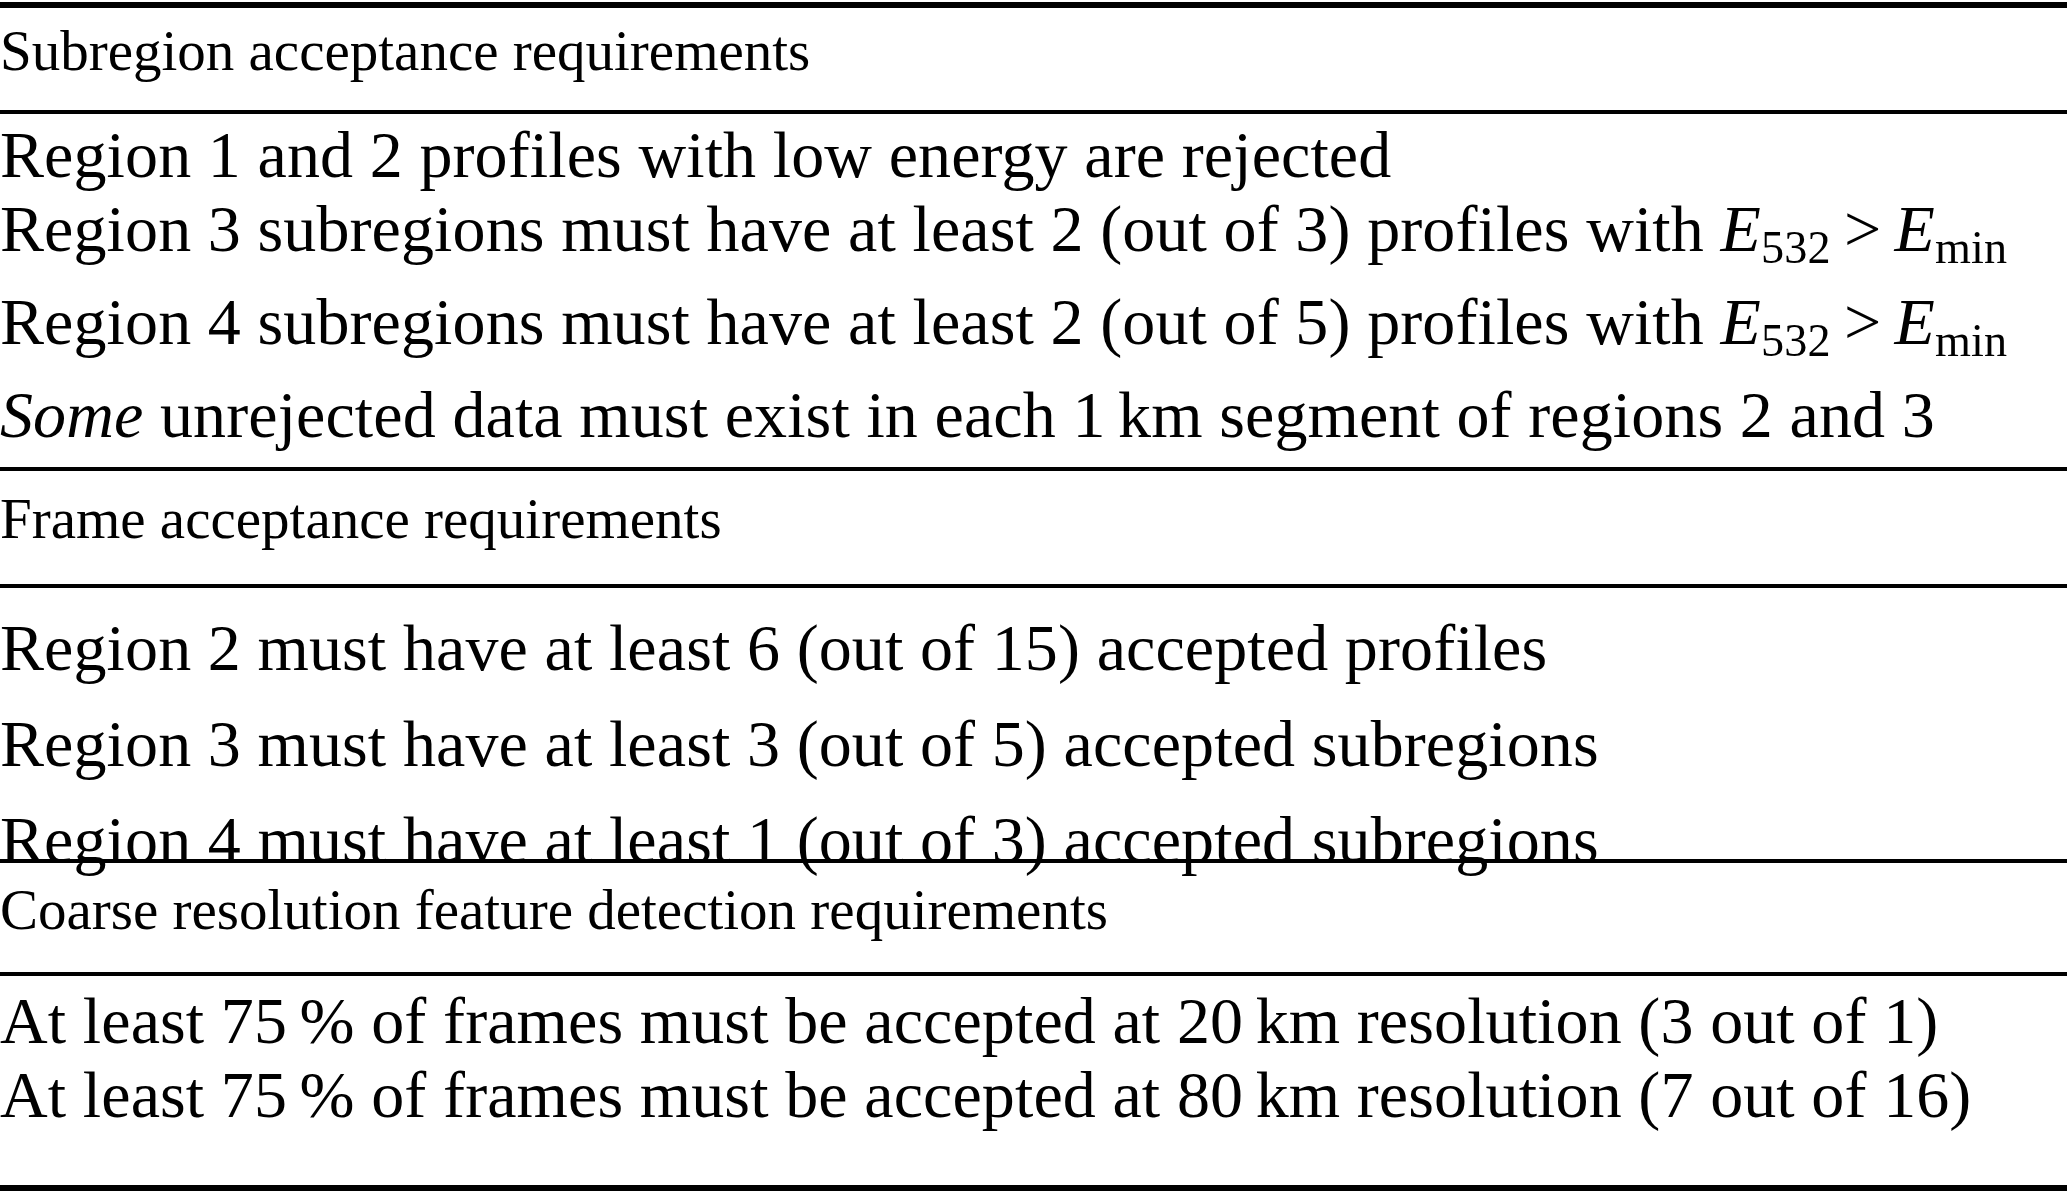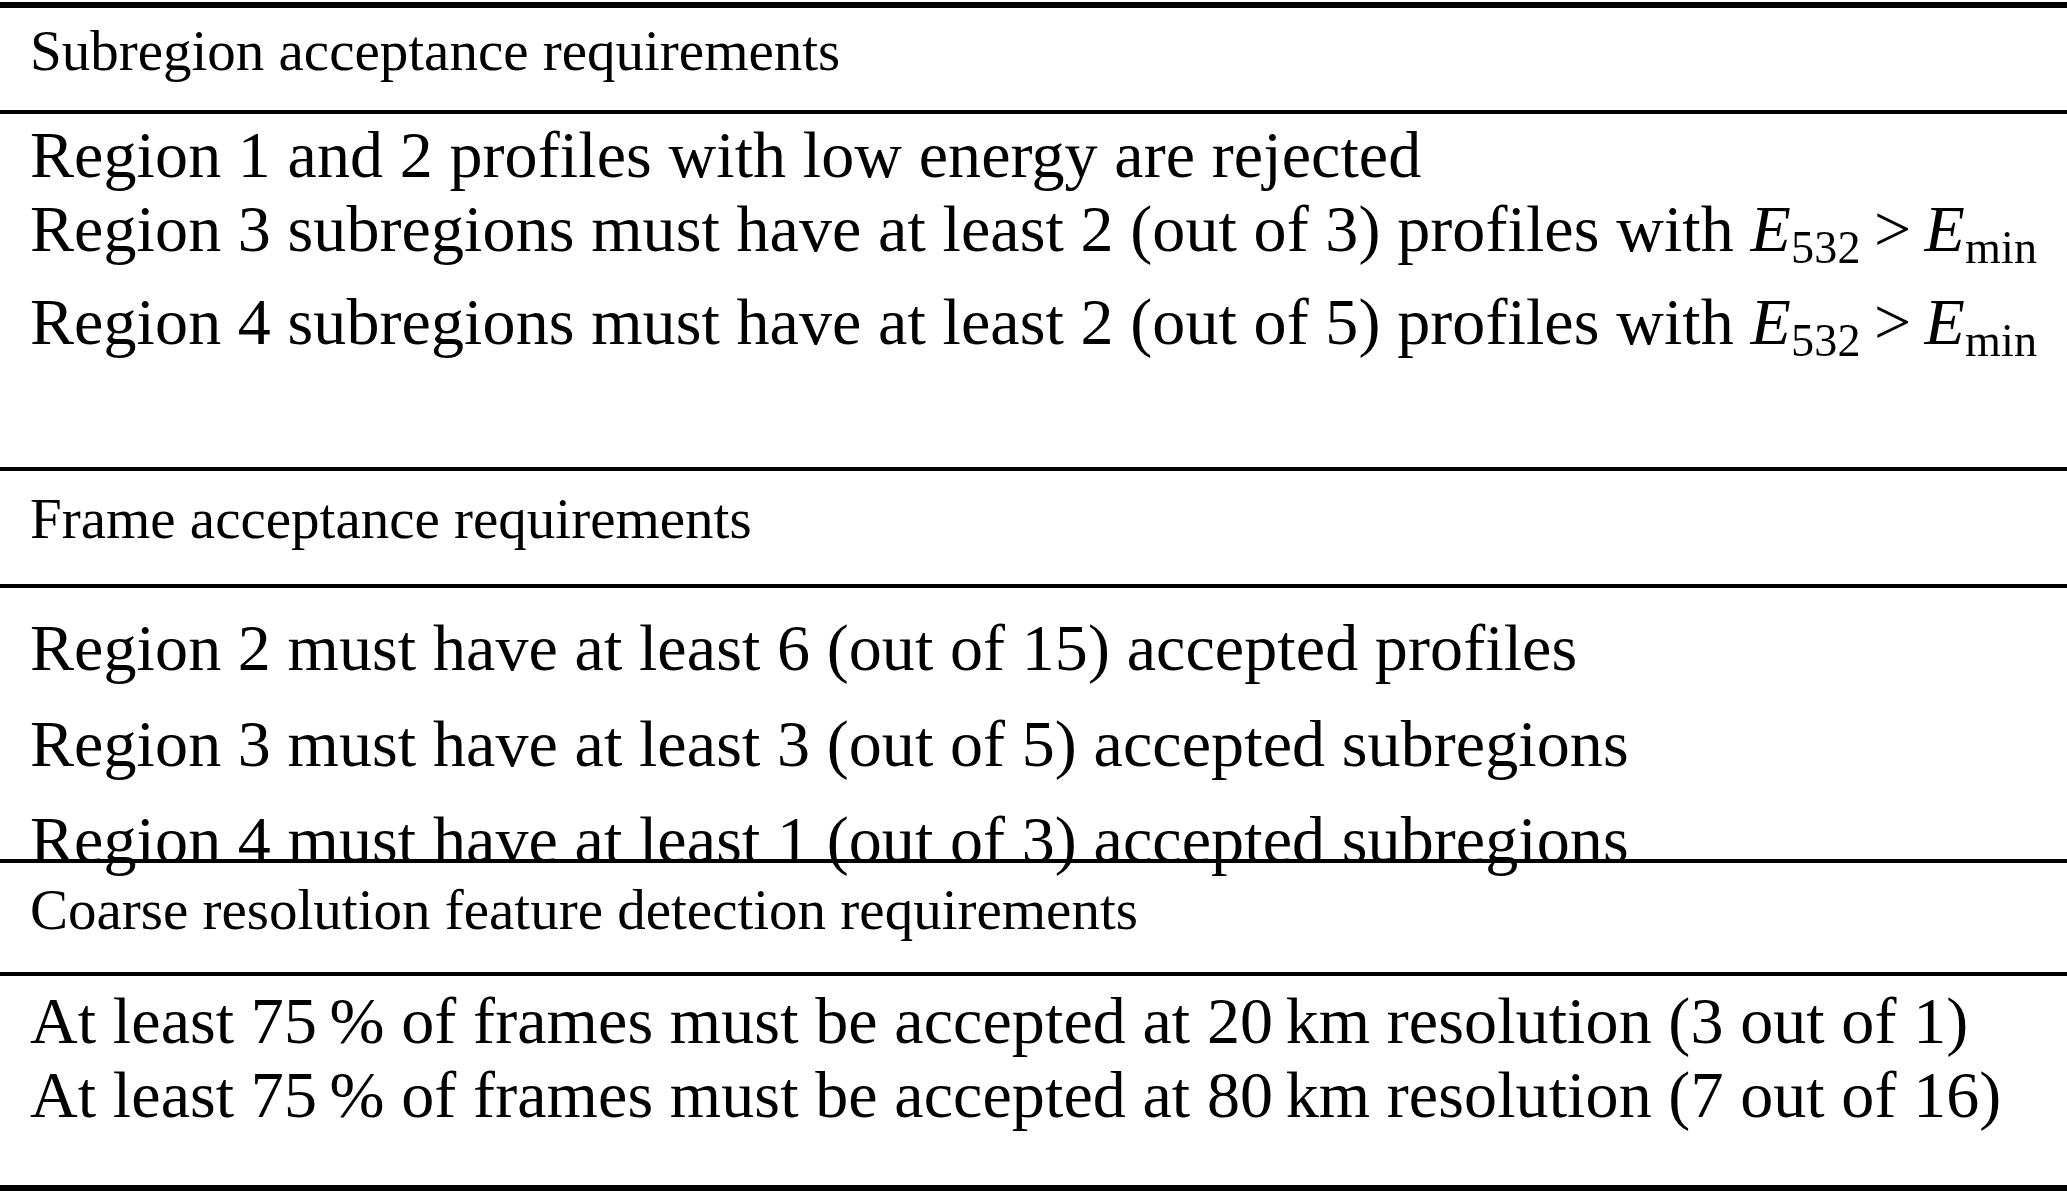--- a/index.html
+++ b/index.html
@@ -31,21 +31,20 @@
     background: #000000;
     height: 6px;
   }
   .rule.thin { height: 4px; }
 
   .block {
     position: absolute;
     left: 0;
     width: 2067px;
     box-sizing: border-box;
-    padding-left: 30px;
   }
 
   .line {
     font-size: 66px;
     line-height: 74px;
     white-space: nowrap;
     letter-spacing: 0.1px;
   }
 
   .line.loose { line-height: 96px; font-family: Liberation Serif, serif; }
@@ -96,20 +95,23 @@
     </div>
 
     <div class="line">
       <span>Region 3 subregions must have at least 2 (out of 3) profiles with </span><span class="mvar">E</span><span class="msub">532</span><span class="mrel">&gt;</span><span class="mvar">E</span><span class="msub">min</span>
     </div>
 
     <div class="line">
       <span>Region 4 subregions must have at least 2 (out of 5) profiles with </span><span class="mvar">E</span><span class="msub">532</span><span class="mrel">&gt;</span><span class="mvar">E</span><span class="msub">min</span>
     </div>
 
+    <div class="line">
+      <span class="ital">Some</span><span> unrejected data must exist in each 1</span><span class="thinsp"></span><span>km</span><span> segment of regions 2 and 3</span>
+    </div>
 
   </div>
 
   <div class="rule thin" style="top:467px;"></div>
 
   <div class="block" style="top:482px;">
     <div class="heading">Frame acceptance requirements</div>
   </div>
 
   <div class="rule thin" style="top:584px;"></div>

